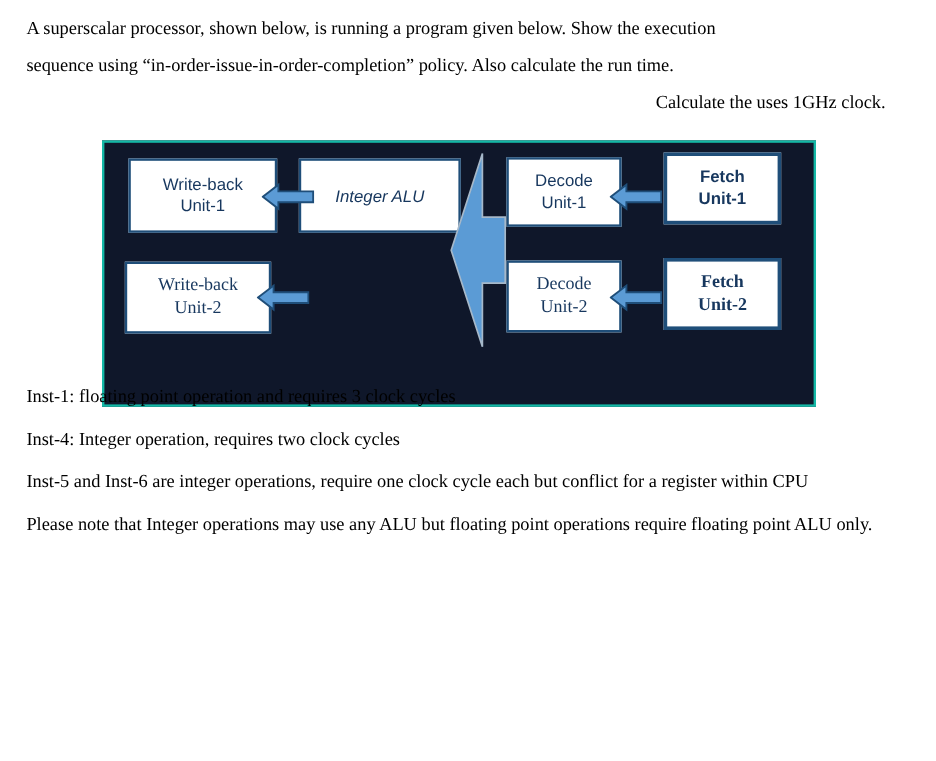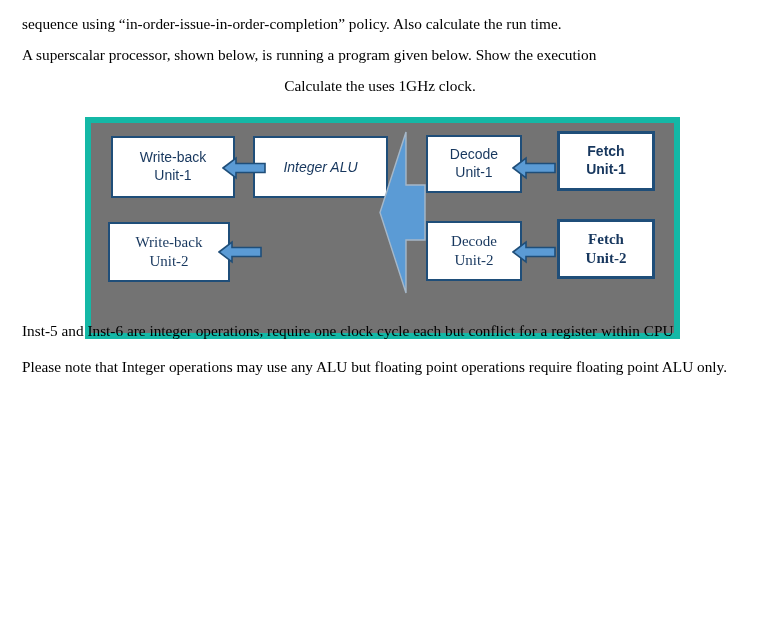--- a/index.html
+++ b/index.html
@@ -20,32 +20,32 @@
   .intro {
     position: absolute;
     left: 22px;
     top: 8px;
     width: 716px;
     font-size: 15.3px;
     line-height: 31px;
     text-align: justify;
     text-justify: inter-word;
   }
-  .intro .lastline { text-align: center; }
+  .intro .lastline { text-align: right; }
 
   
   .diagram-frame {
     position: absolute;
     left: 85px;
     top: 117px;
     width: 595px;
     height: 222px;
-    border: 6px solid #14b8a6;
+    border: 2px solid #14b8a6;
     box-sizing: border-box;
-    background: #737373;
+    background: #0f172a;
   }
 
   
   .unit-box {
     position: absolute;
     box-sizing: border-box;
     border: 2px solid #1F4E79;
     background: #ffffff;
     display: flex;
     align-items: center;
@@ -116,22 +116,22 @@
   .inst-line.justified {
     text-align: justify;
     text-justify: inter-word;
     width: 722px;
   }
 </style>
 </head>
 <body>
 
 <div class="intro">
+  <div>A superscalar processor, shown below, is running a program given below. Show the execution</div>
   <div>sequence using “in-order-issue-in-order-completion” policy. Also calculate the run time.</div>
-  <div>A superscalar processor, shown below, is running a program given below. Show the execution</div>
   <div class="lastline">Calculate the uses 1GHz clock.</div>
 </div>
 
 <div class="diagram-frame">
 
   <div class="unit-box sans" id="wb1" style="white-space:pre-line;">Write-back
 Unit-1</div>
 
   <div class="unit-box sans top-align" id="ialu" style="white-space:pre-line;">Integer ALU</div>
 
@@ -177,15 +177,17 @@
 
   <div class="big-arrow">
     <svg width="48" height="165" viewBox="0 0 48 165" preserveAspectRatio="none">
       <polygon points="1,82.5 27,2 27,55 46,55 46,110 27,110 27,163" fill="#5B9BD5" stroke="#A6B8C9" stroke-width="1.4" stroke-linejoin="miter"></polygon>
     </svg>
   </div>
 
 </div>
 
 <div class="inst-list">
+  <div class="inst-line">Inst-1: floating point operation and requires 3 clock cycles</div>
+  <div class="inst-line">Inst-4: Integer operation, requires two clock cycles</div>
   <div class="inst-line justified">Inst-5 and Inst-6 are integer operations, require one clock cycle each but conflict for a register within CPU</div>
   <div class="inst-line justified">Please note that Integer operations may use any ALU but floating point operations require floating point ALU only.</div>
 </div>
 
 </body></html>

